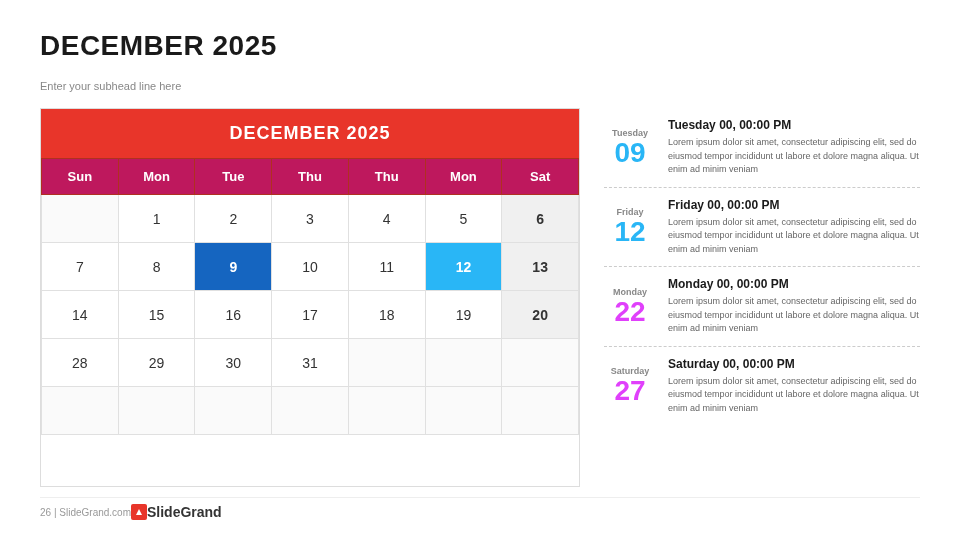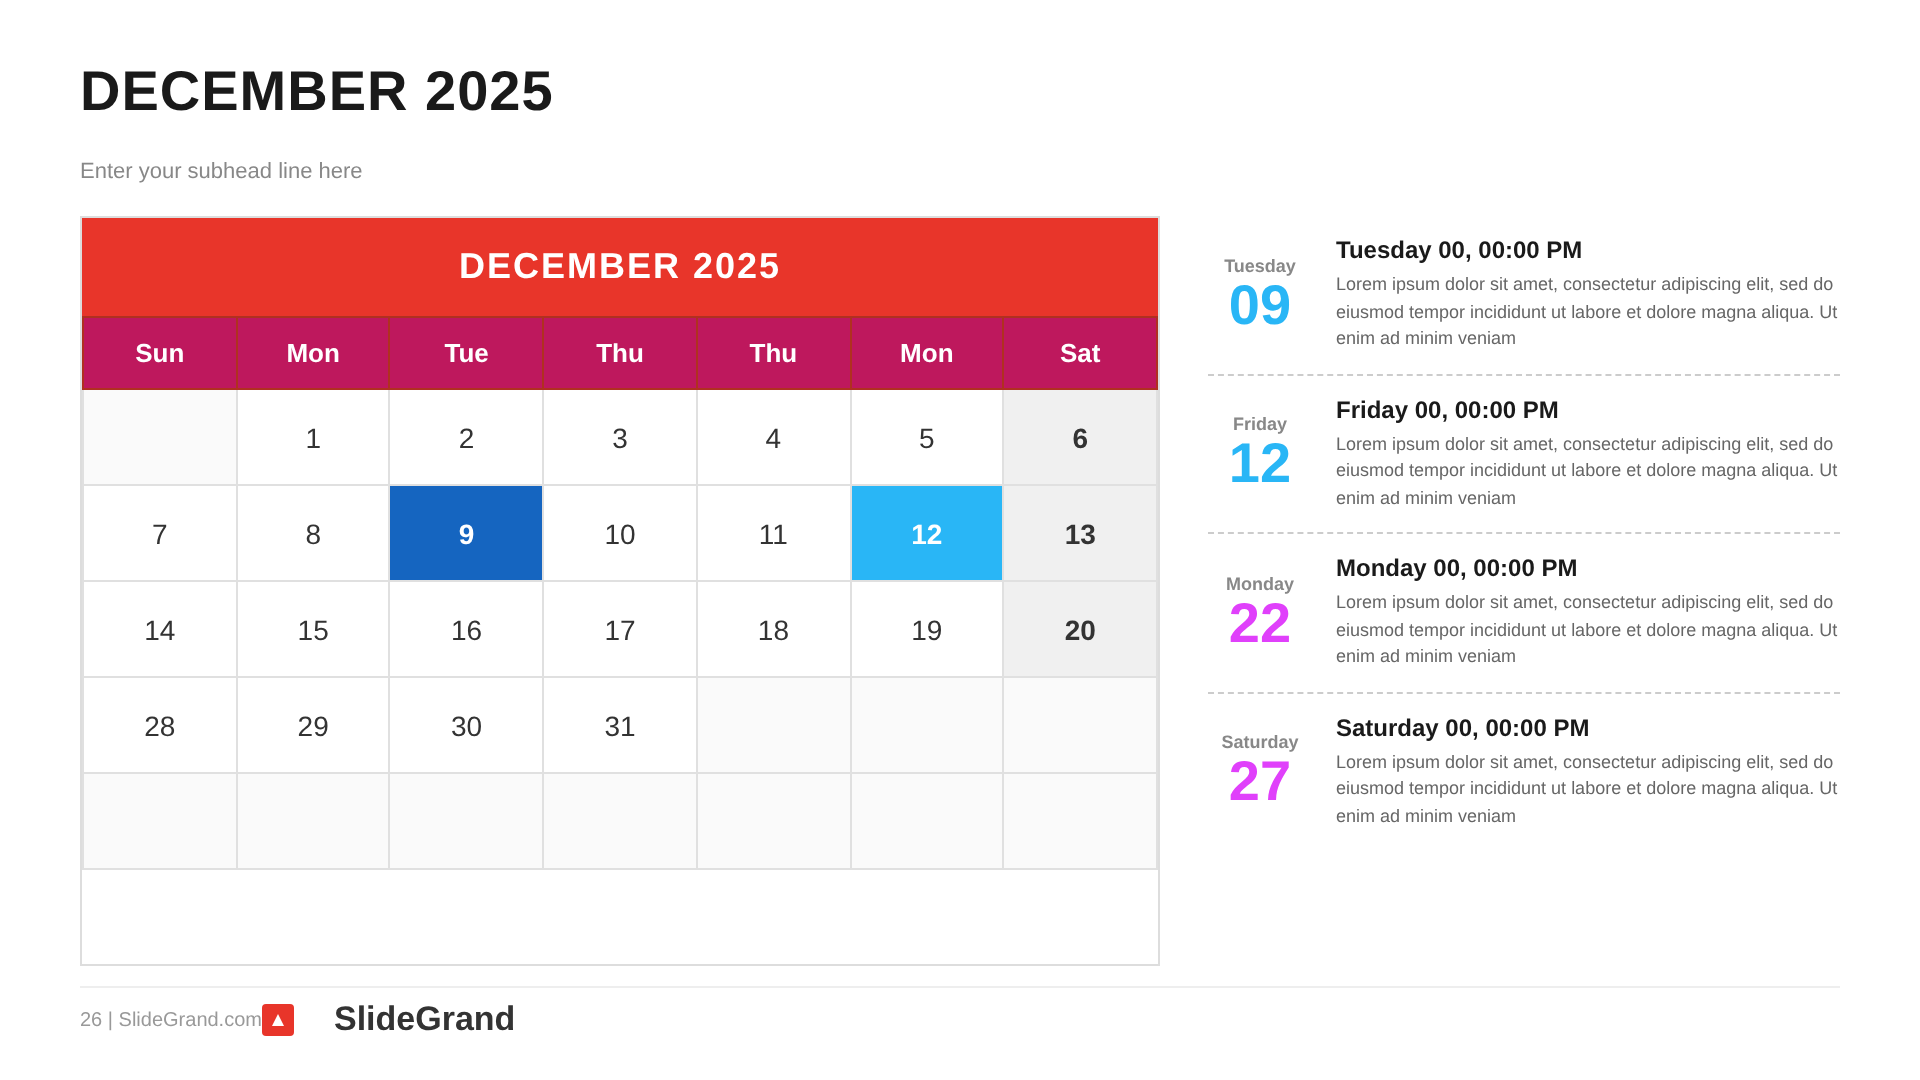--- a/index.html
+++ b/index.html
@@ -190,22 +190,22 @@
     }
 
     .footer-left {
       font-size: 10px;
       color: #999;
     }
 
     .footer-right {
       display: flex;
       align-items: center;
-      gap: 20px;
-      font-size: 17px;
+      gap: 0;
+      font-size: 14px;
       color: #333;
       font-weight: 600;
     }
 
     .logo-icon {
       width: 16px;
       height: 16px;
       background: #e8352a;
       border-radius: 2px;
       display: inline-flex;

